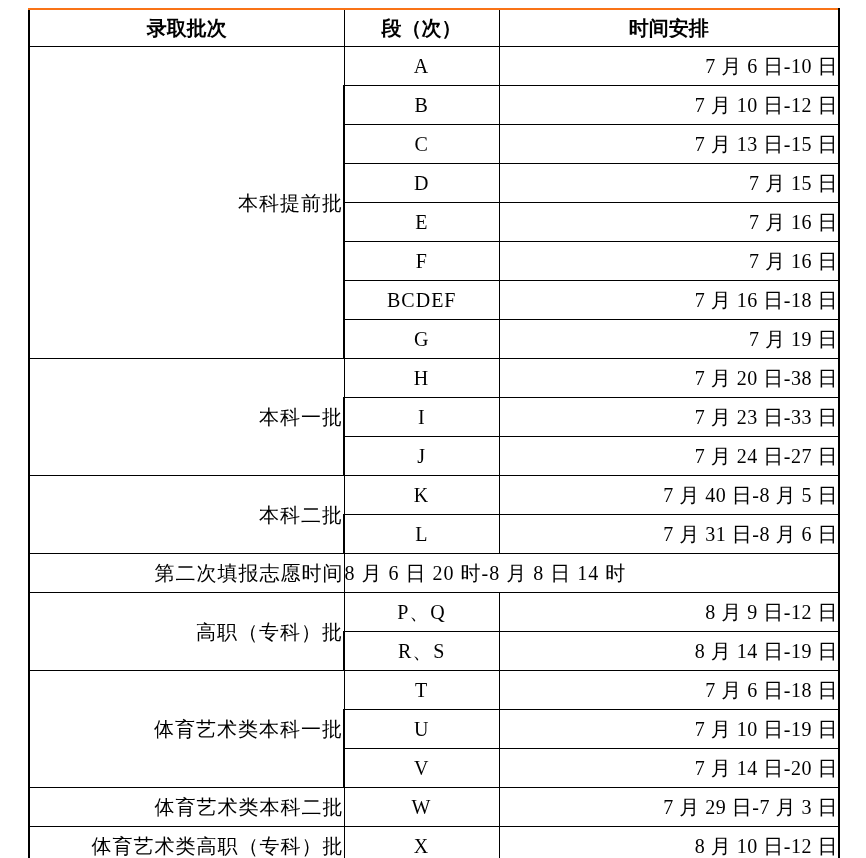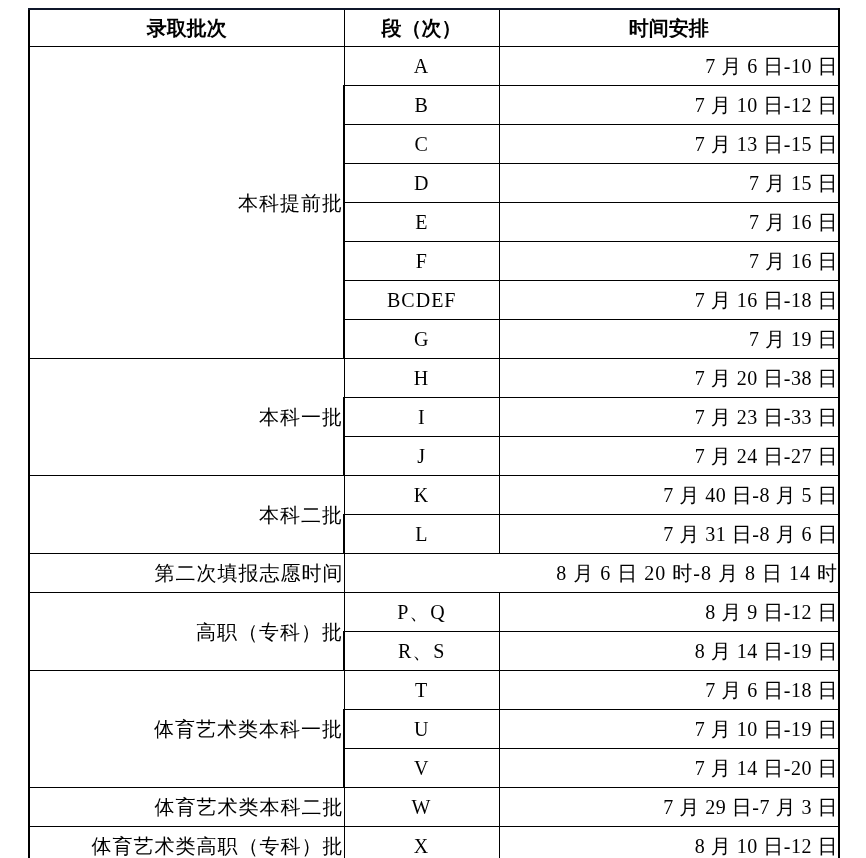--- a/index.html
+++ b/index.html
@@ -43,21 +43,21 @@
   table.schedule thead th {
     font-weight: bold;
     font-size: 20px;
     text-align: center;
     height: 36px;
     line-height: 36px;
   }
   
   table.schedule tr > *:first-child { border-left: 2px solid #000; }
   table.schedule tr > *:last-child  { border-right: 2px solid #000; }
-  table.schedule thead tr > * { border-top: 2px solid #0f172a; }
+  table.schedule thead tr > * { border-top: 2px solid #f97316; }
   table.schedule tbody tr:last-child > * { border-bottom: 2px solid #000; }
 
   td.batch {
     text-align: right;
     font-weight: bold;
     font-size: 21px;
     letter-spacing: 1px;
   }
   td.seg {
     text-align: center;
@@ -71,21 +71,21 @@
     font-size: 20px;
     letter-spacing: 0.5px;
   }
   td.fullrow {
     text-align: right;
     font-weight: bold;
     font-size: 21px;
     letter-spacing: 1px;
   }
   td.fullrow-time {
-    text-align: right;
+    text-align: left;
     font-weight: bold;
     font-size: 21px;
     letter-spacing: 1px;
   }
   .hdr-batch, .hdr-seg, .hdr-time { text-align: center; }
 </style>
 </head>
 <body>
 
 <div id="sheet">

